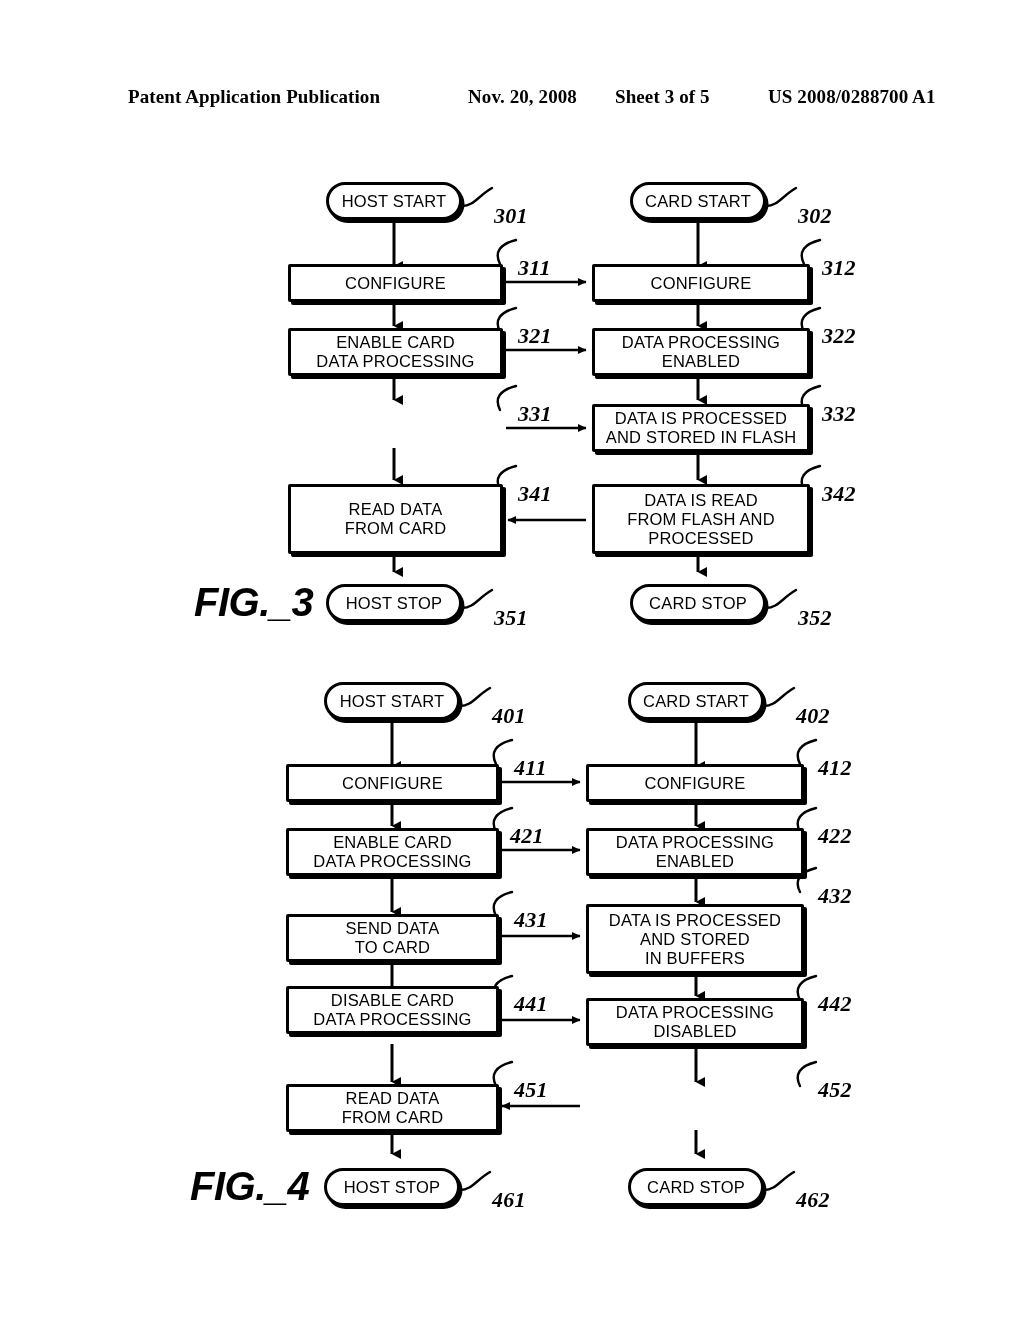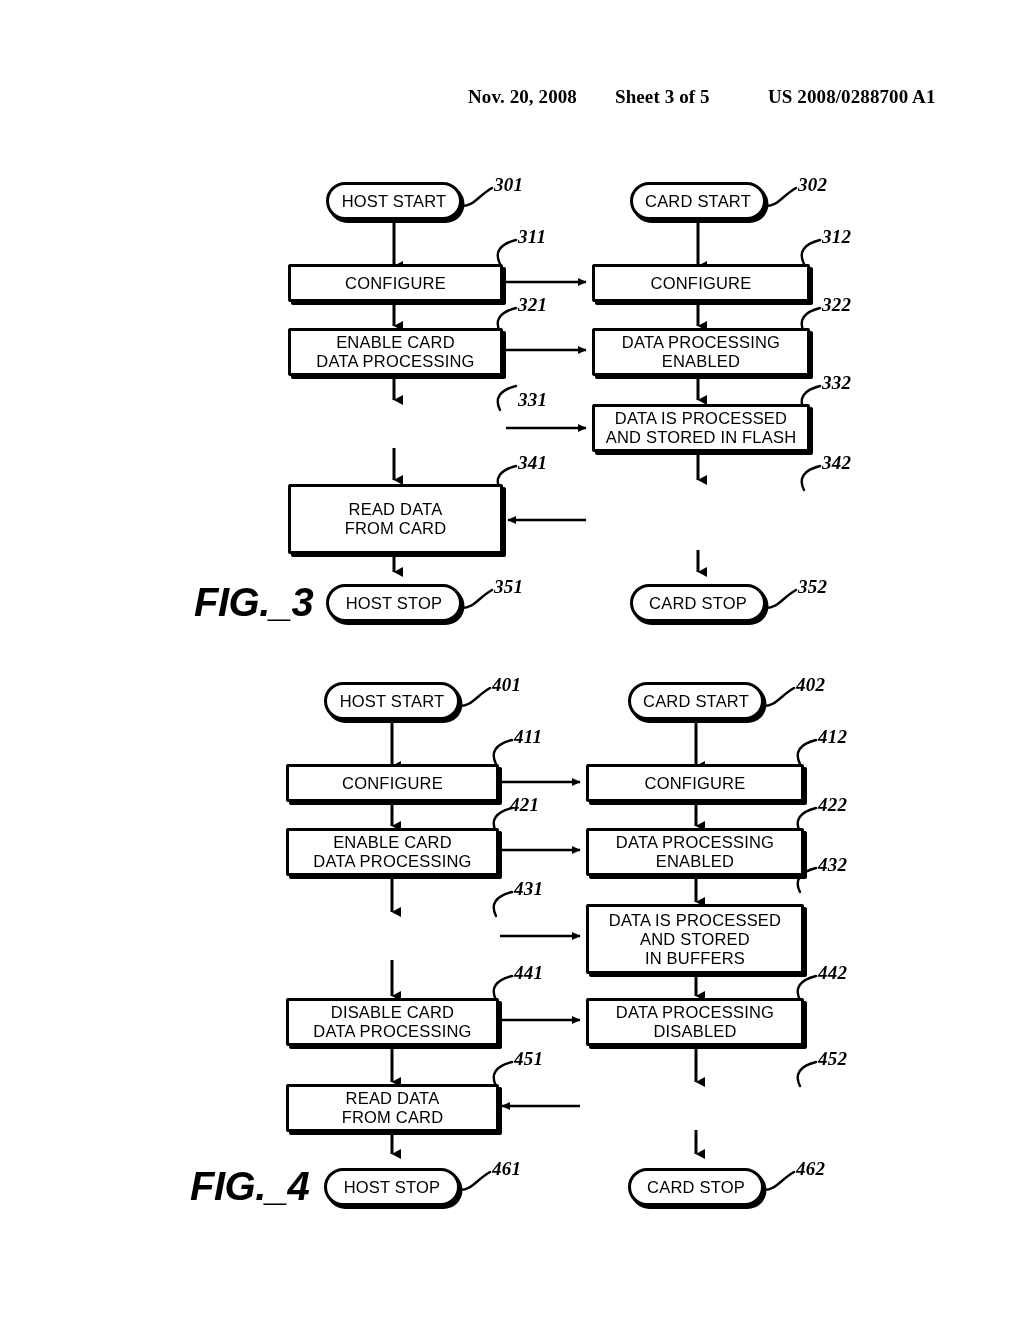--- a/index.html
+++ b/index.html
@@ -78,42 +78,44 @@
     box-shadow: 2.5px 3px 0 0 #000;
     font-size: 16.5px;
   }
 
   
   .ref {
     position: absolute;
     font-family: "Liberation Serif", serif;
     font-style: italic;
     font-weight: bold;
-    font-size: 19px;
+    font-size: 22px;
     letter-spacing: 0.3px;
     z-index: 5;
     white-space: nowrap;
+    margin-top: 29px;
   }
 
   
   .fig-caption {
     position: absolute;
     font-family: "Liberation Sans", sans-serif;
     font-style: italic;
     font-weight: bold;
     font-size: 40px;
     letter-spacing: -0.5px;
     z-index: 5;
     white-space: nowrap;
   }
 </style>
 </head>
 <body>
 
 <div class="page-header">
+  <span class="hdr-pub">Patent Application Publication</span>
   <span class="hdr-date">Nov. 20, 2008</span>
   <span class="hdr-sheet">Sheet 3 of 5</span>
   <span class="hdr-pat">US 2008/0288700 A1</span>
 </div>
 
 <div class="figure" id="figure-3">
 
   <svg class="fig-svg" width="1024" height="480" viewBox="0 0 1024 480">
     <defs>
       <marker id="ah-r3" markerWidth="9" markerHeight="9" refX="8" refY="4.5" orient="auto" markerUnits="userSpaceOnUse">
@@ -174,29 +176,32 @@
   <div class="node process" style="left:288px; top:324px; width:215px; height:70px;">READ DATA
 FROM CARD</div>
   <div class="node terminator" style="left:326px; top:424px; width:136px; height:38px;">HOST STOP</div>
 
   <div class="node terminator" style="left:630px; top:22px; width:136px; height:38px;">CARD START</div>
   <div class="node process" style="left:592px; top:104px; width:218px; height:38px;">CONFIGURE</div>
   <div class="node process" style="left:592px; top:168px; width:218px; height:48px;">DATA PROCESSING
 ENABLED</div>
   <div class="node process" style="left:592px; top:244px; width:218px; height:48px;">DATA IS PROCESSED
 AND STORED IN FLASH</div>
+  <div class="node process" style="left:592px; top:324px; width:218px; height:70px;">DATA IS READ
+FROM FLASH AND
+PROCESSED</div>
   <div class="node terminator" style="left:630px; top:424px; width:136px; height:38px;">CARD STOP</div>
 
   <span class="ref" style="left:494px; top:14px;">301</span>
   <span class="ref" style="left:798px; top:14px;">302</span>
   <span class="ref" style="left:518px; top:66px;">311</span>
   <span class="ref" style="left:822px; top:66px;">312</span>
   <span class="ref" style="left:518px; top:134px;">321</span>
   <span class="ref" style="left:822px; top:134px;">322</span>
-  <span class="ref" style="left:518px; top:229px;text-align:center;">331</span>
+  <span class="ref" style="left:518px; top:212px;text-align:center;">331</span>
   <span class="ref" style="left:822px; top:212px;">332</span>
   <span class="ref" style="left:518px; top:292px;">341</span>
   <span class="ref" style="left:822px; top:292px;">342</span>
   <span class="ref" style="left:494px; top:416px;">351</span>
   <span class="ref" style="left:798px; top:416px;">352</span>
 
   <span class="fig-caption" style="left:194px; top:420px;">FIG._3</span>
 </div>
 
 <div class="figure" id="figure-4">
@@ -256,21 +261,23 @@
       <path d="M800,426 C794,414 800,406 816,402"></path>
       <path d="M460,530 C472,530 476,520 490,512"></path>
       <path d="M764,530 C776,530 780,520 794,512"></path>
     </g>
   </svg>
 
   <div class="node terminator" style="left:324px; top:22px; width:136px; height:38px;">HOST START</div>
   <div class="node process" style="left:286px; top:104px; width:213px; height:38px;">CONFIGURE</div>
   <div class="node process" style="left:286px; top:168px; width:213px; height:48px;">ENABLE CARD
 DATA PROCESSING</div>
-  <div class="node process" style="left:286px; top:338px; width:213px; height:48px;">DISABLE CARD
+  <div class="node process" style="left:286px; top:254px; width:213px; height:48px;">SEND DATA
+TO CARD</div>
+  <div class="node process" style="left:286px; top:326px; width:213px; height:48px;">DISABLE CARD
 DATA PROCESSING</div>
   <div class="node process" style="left:286px; top:424px; width:213px; height:48px;">READ DATA
 FROM CARD</div>
   <div class="node terminator" style="left:324px; top:508px; width:136px; height:38px;">HOST STOP</div>
 
   <div class="node terminator" style="left:628px; top:22px; width:136px; height:38px;">CARD START</div>
   <div class="node process" style="left:586px; top:104px; width:218px; height:38px;">CONFIGURE</div>
   <div class="node process" style="left:586px; top:168px; width:218px; height:48px;">DATA PROCESSING
 ENABLED</div>
   <div class="node process" style="left:586px; top:244px; width:218px; height:70px;">DATA IS PROCESSED

